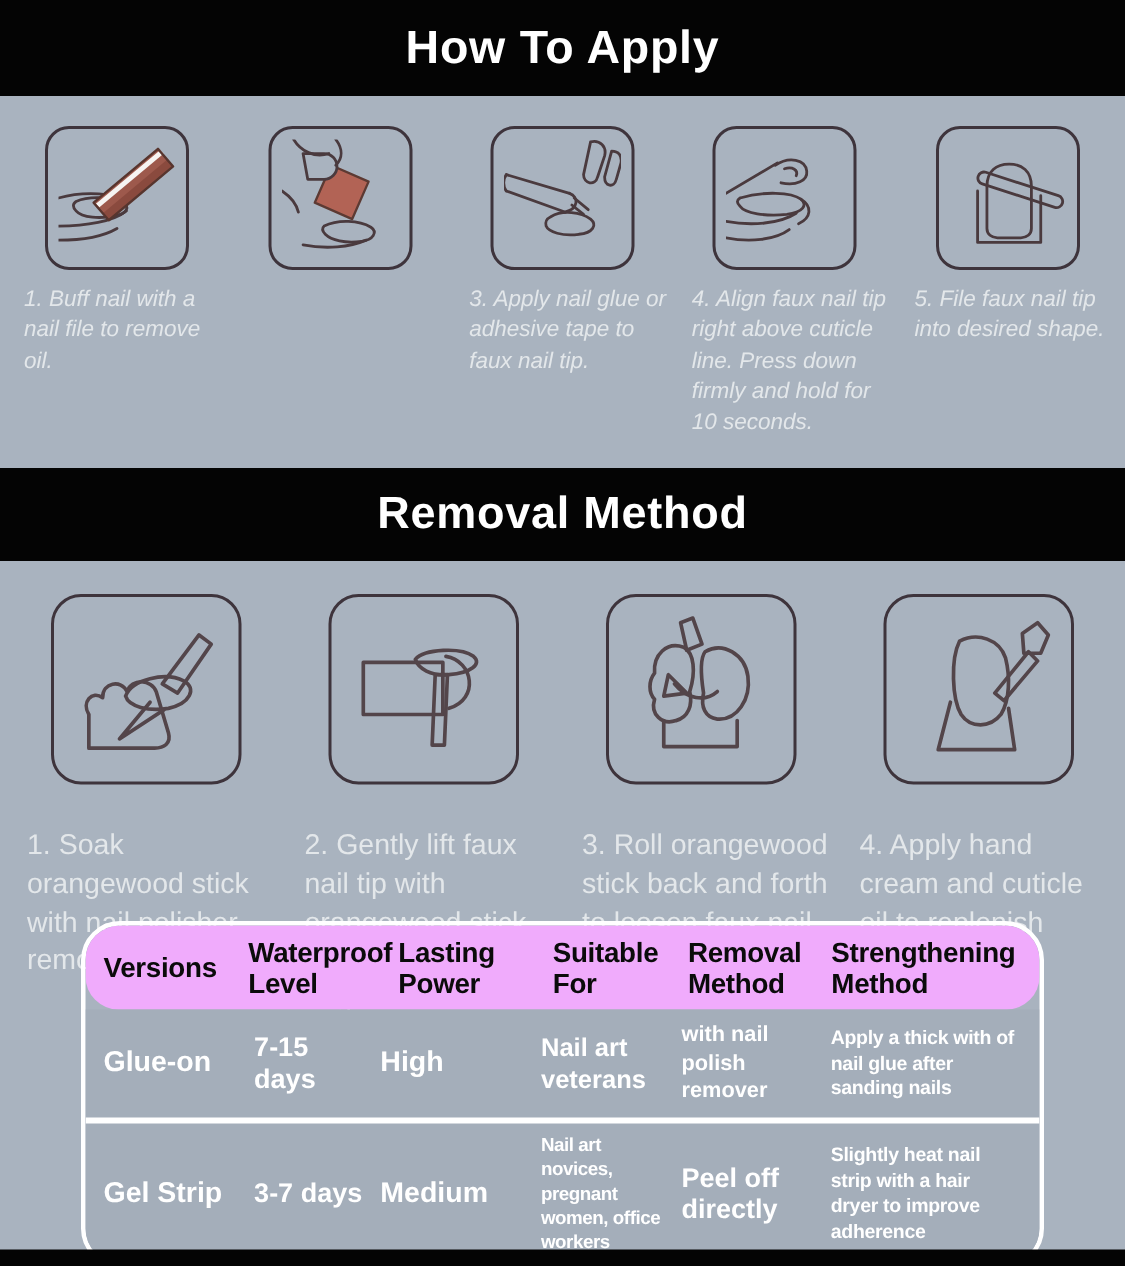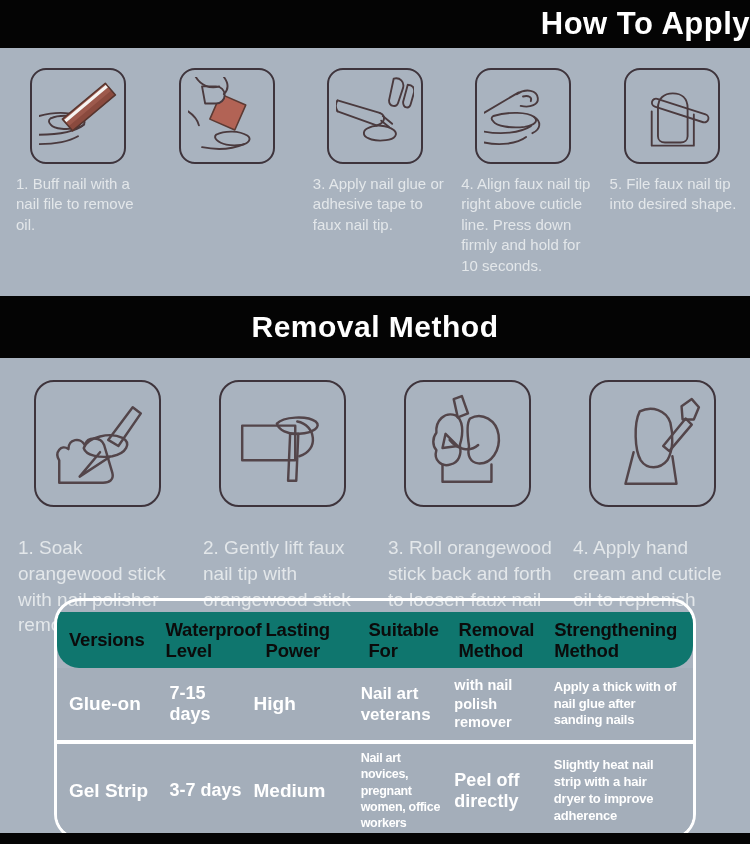--- a/index.html
+++ b/index.html
@@ -2,39 +2,39 @@
 <html><head>
 <meta charset="utf-8">
 <style>
   * { margin:0; padding:0; box-sizing:border-box; }
   html,body { width:750px; }
   body { font-family:"Liberation Sans", sans-serif; background:#a9b3bf; }
   .page { width:750px; height:844px; display:flex; flex-direction:column; background:#a9b3bf; overflow:hidden; }
 
   .title-bar { background:#040404; color:#fff; display:flex; align-items:center; justify-content:center;
                font-weight:bold; letter-spacing:.5px; }
-  .bar-apply { height:48px; font-size:31px;justify-content:flex-end; }
+  .bar-apply { height:64px; font-size:31px; }
   .bar-removal { height:62px; font-size:30px; }
 
   .steps { display:grid; }
-  .steps-apply { height:248px; grid-template-columns:repeat(5,1fr); padding:20px 6px 10px; column-gap:4px; }
+  .steps-apply { height:248px; grid-template-columns:repeat(5,1fr); padding:20px 6px 10px; column-gap:4px;font-style:italic; }
   .steps-removal { height:236px; grid-template-columns:repeat(4,1fr); padding:22px 8px 0; column-gap:6px; }
   .step { display:flex; flex-direction:column; align-items:center; }
   .icon-box { border:2px solid #3e343c; background:transparent; display:flex; align-items:center; justify-content:center; }
   .icon-box-sm { width:96px; height:96px; border-radius:16px; }
   .icon-box-lg { width:127px; height:127px; border-radius:20px; border-width:2.2px; }
   .caption { align-self:stretch; color:#e3e7ea; padding:10px 2px 0 10px; font-size:15px; line-height:1.36; }
   .steps-removal .caption { font-size:19px; padding-top:28px; }
 
   .table-wrap { height:223px; padding:4px 54px 0; }
   .tbl { border:3px solid #fff; border-radius:26px; overflow:hidden; }
-  .tbl-head { background:#0f766e; border-radius:0 0 22px 22px; display:grid;
+  .tbl-head { background:#f0abfc; border-radius:0 0 22px 22px; display:grid;
               grid-template-columns:105fr 88fr 112fr 98fr 104fr 133fr;
               align-items:center; min-height:56px; padding:4px 12px;
-              color:#0b0b0b; font-weight:bold; font-size:18.5px; line-height:1.15; letter-spacing:-.2px;margin-top:11px; }
+              color:#0b0b0b; font-weight:bold; font-size:18.5px; line-height:1.15; letter-spacing:-.2px; }
   .tbl-row { display:grid; grid-template-columns:105fr 88fr 112fr 98fr 104fr 133fr;
              background:#a4aeba; padding:6px 12px; align-items:center; color:#fff; font-weight:bold; }
   .row-1 { min-height:72px; }
   .row-2 { min-height:76px; border-top:4px solid #fff; }
   .cell { padding-right:4px; }
   .fs-lg { font-size:19px; }
   .fs-md1 { font-size:18px; }
   .fs-md2 { font-size:17px; line-height:1.25; }
   .fs-md3 { font-size:14.5px; line-height:1.3; }
   .fs-sm { font-size:13px; line-height:1.3; letter-spacing:-.2px; }

